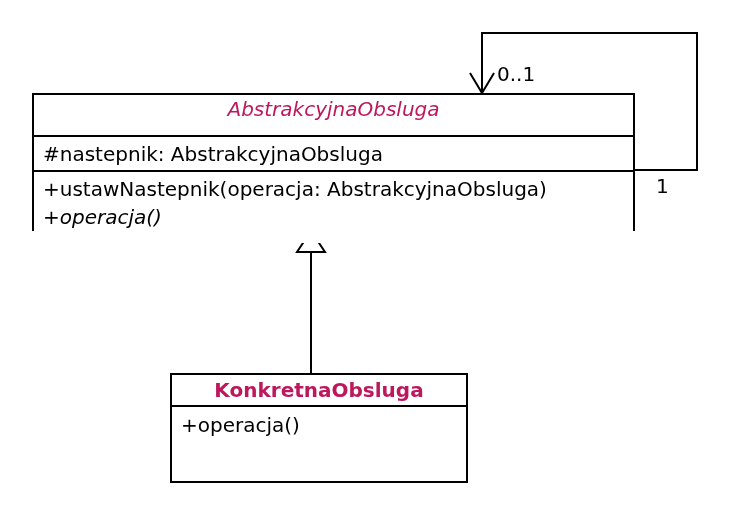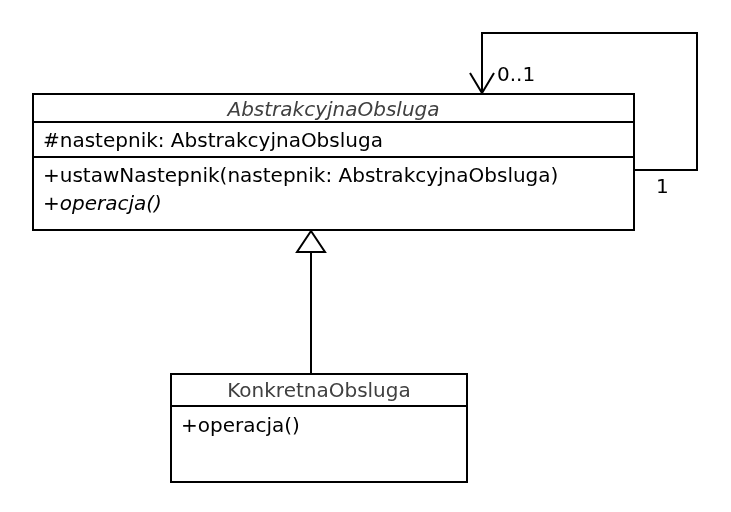--- a/index.html
+++ b/index.html
@@ -27,21 +27,21 @@
   .compartment {
     box-sizing: border-box;
     background: #ffffff;
   }
   .compartment + .compartment {
     border-top: 2px solid #000000;
   }
   .class-name {
     text-align: center;
     font-size: 20px;
-    color: #404040;
+    color: #be185d;
     line-height: 1;
     white-space: nowrap;
   }
   .class-name.abstract {
     font-style: italic;
   }
   .member {
     font-size: 20px;
     color: #000000;
     line-height: 1;
@@ -53,32 +53,32 @@
   }
 
   
   #abstract-class {
     left: 32px;
     top: 93px;
     width: 603px;
     height: 138px;
   }
   #abstract-class .c-name   { height: 26px; padding-top: 4px; }
-  #abstract-class .c-attrs  { height: 35px; padding-top: 7px; }
+  #abstract-class .c-attrs  { height: 35px; padding-top: 7px; margin-top: 14px; }
   #abstract-class .c-ops    { height: 73px; padding-top: 7px; }
   #abstract-class .c-ops .member { margin-bottom: 8px; }
 
   
   #concrete-class {
     left: 170px;
     top: 373px;
     width: 298px;
     height: 110px;
   }
-  #concrete-class .c-name { height: 30px; padding-top: 5px; }
+  #concrete-class .c-name { height: 30px; padding-top: 5px; font-weight: bold; }
   #concrete-class .c-ops  { height: 76px; padding-top: 8px; }
   .multiplicity {
     position: absolute;
     font-size: 20px;
     color: #000000;
     line-height: 1;
     white-space: nowrap;
   }
   .connector-svg {
     position: absolute;
@@ -120,21 +120,21 @@
   </svg>
 
   <div class="uml-class" id="abstract-class">
     <div class="compartment c-name">
       <div class="class-name abstract">AbstrakcyjnaObsluga</div>
     </div>
     <div class="compartment c-attrs">
       <div class="member">#nastepnik: AbstrakcyjnaObsluga</div>
     </div>
     <div class="compartment c-ops">
-      <div class="member">+ustawNastepnik(nastepnik: AbstrakcyjnaObsluga)</div>
+      <div class="member">+ustawNastepnik(operacja: AbstrakcyjnaObsluga)</div>
       <div class="member abstract-op">+operacja()</div>
     </div>
   </div>
 
   <div class="uml-class" id="concrete-class">
     <div class="compartment c-name">
       <div class="class-name">KonkretnaObsluga</div>
     </div>
     <div class="compartment c-ops">
       <div class="member">+operacja()</div>

